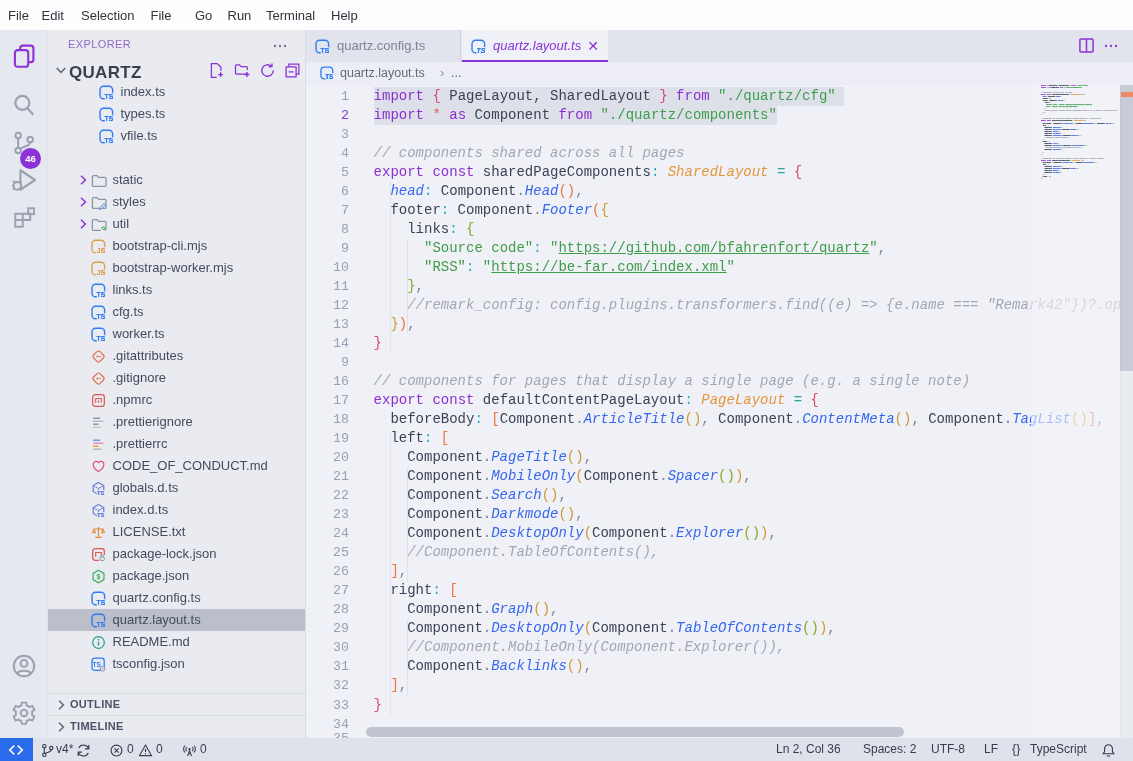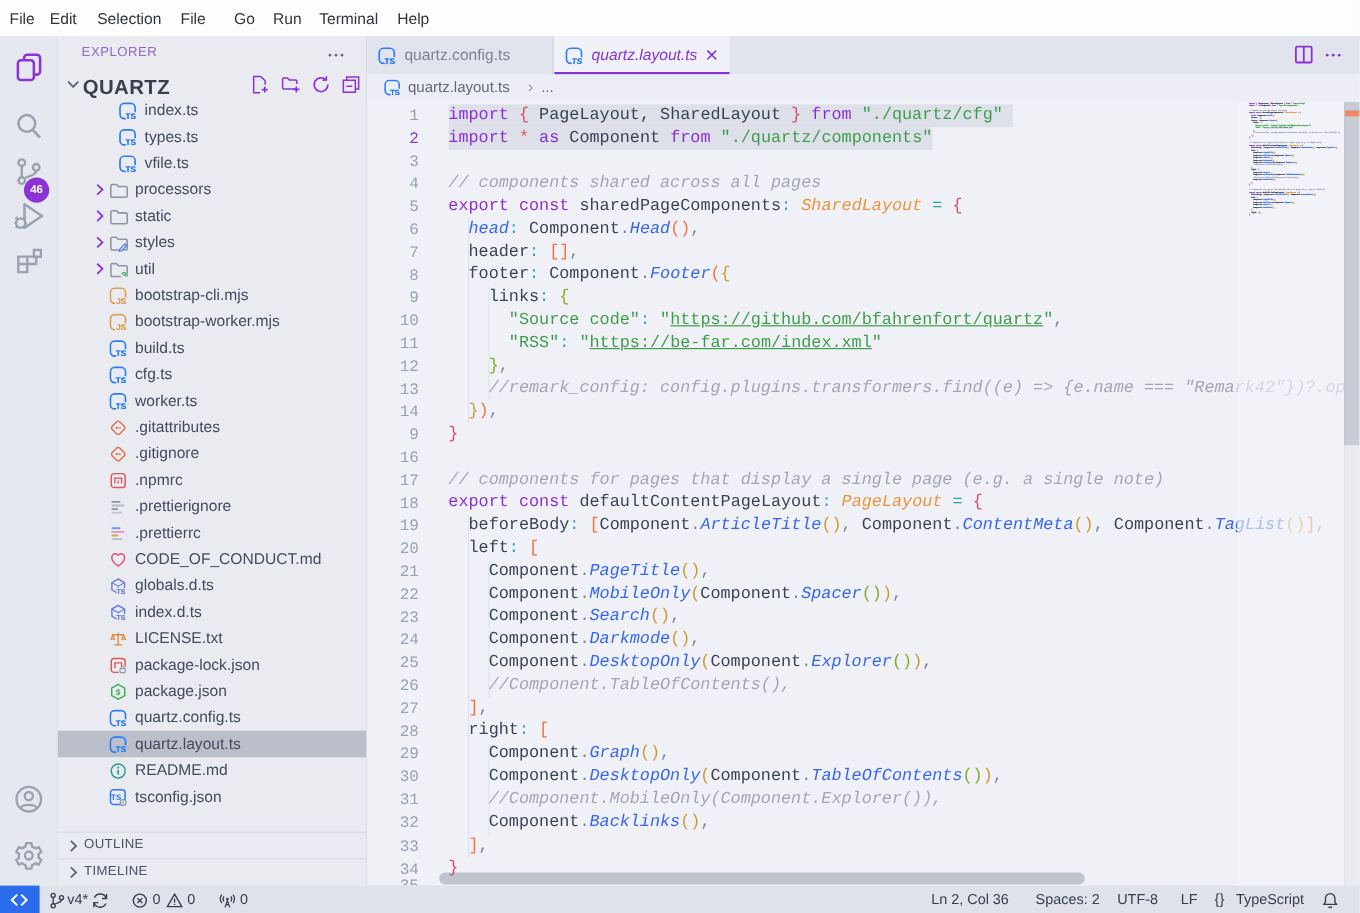--- a/index.html
+++ b/index.html
@@ -15,21 +15,21 @@
 #quartzrow .qchev{position:absolute;left:5px;top:3px}
 #quartzrow .qname{position:absolute;left:21px;top:4px;font-size:17px;font-weight:bold;color:#3a3f4e;letter-spacing:.3px}
 .hact{position:absolute;top:2.5px}
 .trow{position:absolute;left:0;width:258px;height:22px;font-size:13px;color:#434b5e}
 .trow.selrow{background:#babfca}
 .tchev{position:absolute;left:27px;top:3px}
 .ticon{position:absolute;top:3.5px}
 .tlabel{position:absolute;top:3px;white-space:nowrap}
 .sect{position:absolute;left:0;width:258px;height:22px;border-top:1px solid #d8dbe4}
 .sect .schev{position:absolute;left:5px;top:3px}
-.sect .sname{position:absolute;left:22px;top:4px;font-size:11px;font-weight:normal;color:#4b5166;letter-spacing:.3px}
+.sect .sname{position:absolute;left:22px;top:4px;font-size:11px;font-weight:bold;color:#4b5166;letter-spacing:.3px}
 #tabbar{position:absolute;left:306px;top:30px;width:827px;height:32px;background:#e2e4ed}
 .tab{position:absolute;top:0;height:32px;font-size:13px}
 .tab .ti{position:absolute;top:8.5px}
 .tab .tn{position:absolute;top:8px;white-space:nowrap}
 #tab1{left:0;width:155px;border-right:1px solid #d4d7e1;color:#7d8497}
 #tab2{left:156px;width:146px;background:#f0f1f6;color:#8633d6;font-style:italic}
 #tab2u{position:absolute;left:462px;top:60px;width:146px;height:2px;background:#8633d6}
 .tclose{position:absolute;top:8px;right:9px;font-style:normal;font-size:14px;color:#8633d6}
 #tabicons{position:absolute;right:14px;top:7px}
 #breadcrumb{position:absolute;left:306px;top:62px;width:827px;height:23px;background:#edeef5;font-size:12.5px;color:#63697a}
@@ -151,29 +151,20 @@
       <span class="tlabel" style="left:72.5px">types.ts</span>
     </div>
 <div class="trow" style="top:95.0px">
       <span class="ticon" style="left:50.5px"><svg width="15" height="15" viewBox="0 0 15 15">
           <rect x="1" y="1.2" width="12.6" height="12.6" rx="3.6" fill="none" stroke="#2e7cf5" stroke-width="1.4"></rect>
           <text x="14.2" y="14" text-anchor="end" font-family="Liberation Sans" font-size="6.8" font-weight="bold" fill="#2e7cf5" stroke="#e9ebf1" stroke-width="2.6" paint-order="stroke" stroke-linejoin="round">TS</text>
           <text x="14.2" y="14" text-anchor="end" font-family="Liberation Sans" font-size="6.8" font-weight="bold" fill="#2e7cf5">TS</text>
         </svg></span>
       <span class="tlabel" style="left:72.5px">vfile.ts</span>
     </div>
-<div class="trow" style="top:117.0px">
-      <span class="tchev"><svg width="16" height="16" viewBox="0 0 16 16">
-          <path d="M6 3.8l4.4 4.2L6 12.2" fill="none" stroke="#8b33d6" stroke-width="1.5"></path>
-        </svg></span>
-      <span class="ticon" style="left:42.5px"><svg width="16" height="16" viewBox="0 0 16 16">
-          <path d="M1.4 3.9c0-.7.5-1.2 1.2-1.2h3.4l1.6 1.7h6.2c.7 0 1.2.5 1.2 1.2v6.6c0 .7-.5 1.2-1.2 1.2H2.6c-.7 0-1.2-.5-1.2-1.2z" fill="none" stroke="#8d94a4" stroke-width="1.3"></path>
-        </svg></span>
-      <span class="tlabel" style="left:64.5px">processors</span>
-    </div>
 <div class="trow" style="top:139.0px">
       <span class="tchev"><svg width="16" height="16" viewBox="0 0 16 16">
           <path d="M6 3.8l4.4 4.2L6 12.2" fill="none" stroke="#8b33d6" stroke-width="1.5"></path>
         </svg></span>
       <span class="ticon" style="left:42.5px"><svg width="16" height="16" viewBox="0 0 16 16">
           <path d="M1.4 3.9c0-.7.5-1.2 1.2-1.2h3.4l1.6 1.7h6.2c.7 0 1.2.5 1.2 1.2v6.6c0 .7-.5 1.2-1.2 1.2H2.6c-.7 0-1.2-.5-1.2-1.2z" fill="none" stroke="#8d94a4" stroke-width="1.3"></path>
         </svg></span>
       <span class="tlabel" style="left:64.5px">static</span>
     </div>
 <div class="trow" style="top:161.0px">
@@ -212,21 +203,21 @@
           <text x="14.2" y="14" text-anchor="end" font-family="Liberation Sans" font-size="6.8" font-weight="bold" fill="#dc9f4e">JS</text>
         </svg></span>
       <span class="tlabel" style="left:64.5px">bootstrap-worker.mjs</span>
     </div>
 <div class="trow" style="top:249.0px">
       <span class="ticon" style="left:42.5px"><svg width="15" height="15" viewBox="0 0 15 15">
           <rect x="1" y="1.2" width="12.6" height="12.6" rx="3.6" fill="none" stroke="#2e7cf5" stroke-width="1.4"></rect>
           <text x="14.2" y="14" text-anchor="end" font-family="Liberation Sans" font-size="6.8" font-weight="bold" fill="#2e7cf5" stroke="#e9ebf1" stroke-width="2.6" paint-order="stroke" stroke-linejoin="round">TS</text>
           <text x="14.2" y="14" text-anchor="end" font-family="Liberation Sans" font-size="6.8" font-weight="bold" fill="#2e7cf5">TS</text>
         </svg></span>
-      <span class="tlabel" style="left:64.5px">build.ts</span>
+      <span class="tlabel" style="left:64.5px">links.ts</span>
     </div>
 <div class="trow" style="top:271.0px">
       <span class="ticon" style="left:42.5px"><svg width="15" height="15" viewBox="0 0 15 15">
           <rect x="1" y="1.2" width="12.6" height="12.6" rx="3.6" fill="none" stroke="#2e7cf5" stroke-width="1.4"></rect>
           <text x="14.2" y="14" text-anchor="end" font-family="Liberation Sans" font-size="6.8" font-weight="bold" fill="#2e7cf5" stroke="#e9ebf1" stroke-width="2.6" paint-order="stroke" stroke-linejoin="round">TS</text>
           <text x="14.2" y="14" text-anchor="end" font-family="Liberation Sans" font-size="6.8" font-weight="bold" fill="#2e7cf5">TS</text>
         </svg></span>
       <span class="tlabel" style="left:64.5px">cfg.ts</span>
     </div>
 <div class="trow" style="top:293.0px">
@@ -457,21 +448,20 @@
 <div class="gn">34</div>
       <div class="gn" style="position:absolute;top:642px;right:0">35</div>
     </div>
   <div id="codelines">
       <div class="ln"><span class="k">import</span><span class="pl"> </span><span class="d1">{</span><span class="pl"> PageLayout, SharedLayout </span><span class="d1">}</span><span class="pl"> </span><span class="k">from</span><span class="pl"> </span><span class="s">"./quartz/cfg"</span></div>
 <div class="ln"><span class="k">import</span><span class="pl"> </span><span class="st">*</span><span class="pl"> </span><span class="k">as</span><span class="pl"> Component </span><span class="k">from</span><span class="pl"> </span><span class="s">"./quartz/components"</span></div>
 <div class="ln"></div>
 <div class="ln"><span class="cm">// components shared across all pages</span></div>
 <div class="ln"><span class="k">export</span><span class="pl"> </span><span class="k">const</span><span class="pl"> sharedPageComponents</span><span class="co">:</span><span class="pl"> </span><span class="ty">SharedLayout</span><span class="pl"> </span><span class="eq">=</span><span class="pl"> </span><span class="d1">{</span></div>
 <div class="ln"><span class="pl">  </span><span class="fn">head</span><span class="co">:</span><span class="pl"> Component</span><span class="p">.</span><span class="fn">Head</span><span class="d2">()</span><span class="p">,</span></div>
-<div class="ln"><span class="pl">  header</span><span class="co">:</span><span class="pl"> </span><span class="d2">[]</span><span class="p">,</span></div>
 <div class="ln"><span class="pl">  footer</span><span class="co">:</span><span class="pl"> Component</span><span class="p">.</span><span class="fn">Footer</span><span class="d2">(</span><span class="d3">{</span></div>
 <div class="ln"><span class="pl">    links</span><span class="co">:</span><span class="pl"> </span><span class="d4">{</span></div>
 <div class="ln"><span class="pl">      </span><span class="s">"Source code"</span><span class="co">:</span><span class="pl"> </span><span class="s">"</span><span class="s u">https://github.com/bfahrenfort/quartz</span><span class="s">"</span><span class="p">,</span></div>
 <div class="ln"><span class="pl">      </span><span class="s">"RSS"</span><span class="co">:</span><span class="pl"> </span><span class="s">"</span><span class="s u">https://be-far.com/index.xml</span><span class="s">"</span></div>
 <div class="ln"><span class="pl">    </span><span class="d4">}</span><span class="p">,</span></div>
 <div class="ln"><span class="pl">    </span><span class="cm">//remark_config: config.plugins.transformers.find((e) =&gt; {e.name === "Remark42"})?.op</span></div>
 <div class="ln"><span class="pl">  </span><span class="d3">}</span><span class="d2">)</span><span class="p">,</span></div>
 <div class="ln"><span class="d1">}</span></div>
 <div class="ln"></div>
 <div class="ln"><span class="cm">// components for pages that display a single page (e.g. a single note)</span></div>

